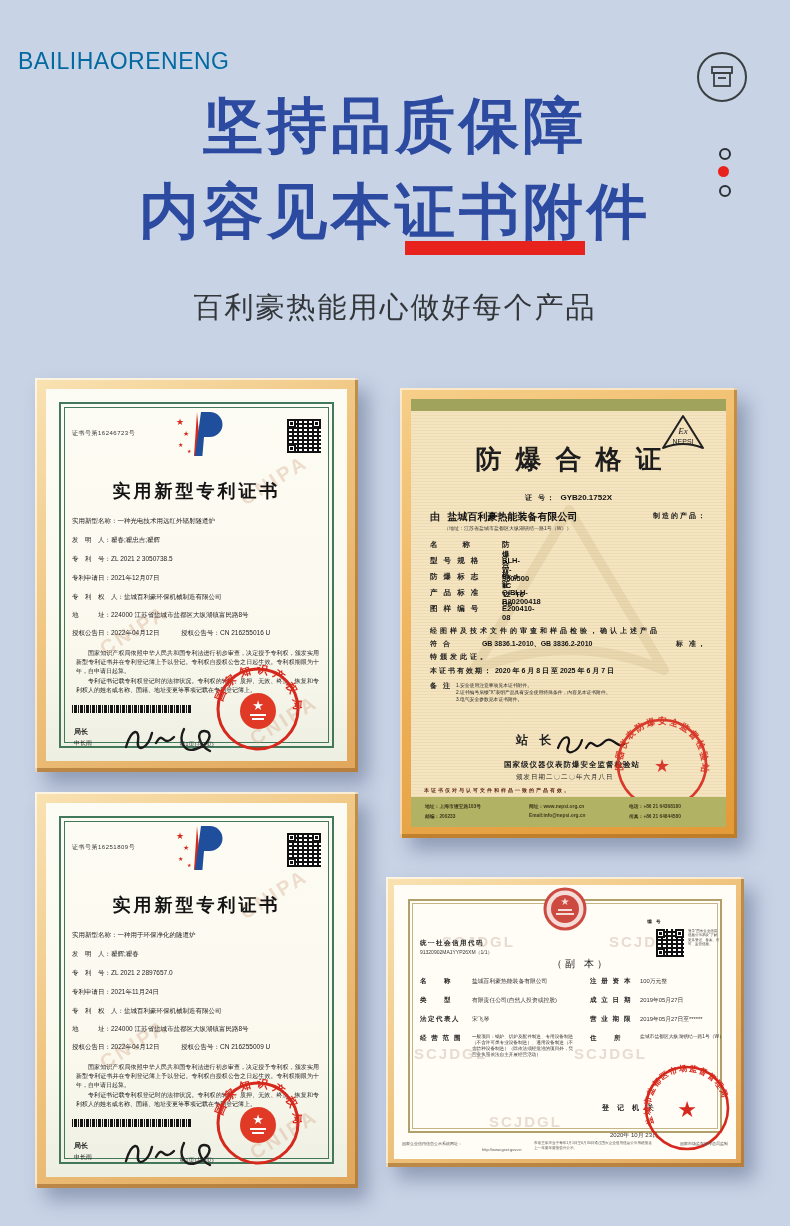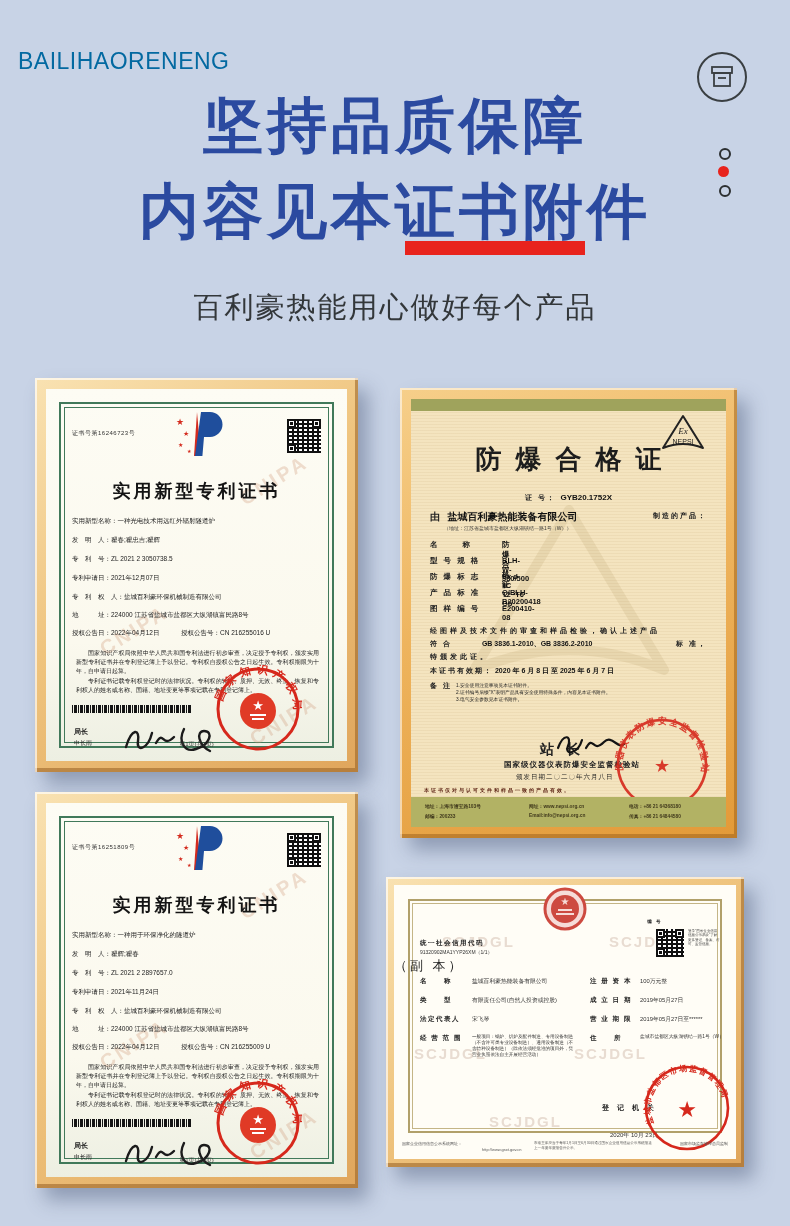--- a/index.html
+++ b/index.html
@@ -67,21 +67,21 @@
   .n-note{font-size:4.8px;color:#222;}
   .n-foot{font-size:4.8px;color:#40391c;font-weight:700;white-space:nowrap;}
   .n-wm-tri{left:50%;top:46%;transform:translate(-50%,-50%);opacity:.10;}
 
   
   .l-paper{left:8px;top:8px;right:8px;bottom:8px;background:#fffdf6;}
   .l-border{left:14px;top:14px;right:14px;bottom:26px;border:2px solid #b1a06a;}
   .l-border:after{content:"";position:absolute;left:2px;top:2px;right:2px;bottom:2px;border:1px solid #c4b586;}
   .l-title{top:42px;width:100%;text-align:center;font-size:22px;font-weight:800;color:#161616;
       letter-spacing:12px;padding-left:12px;box-sizing:border-box;}
-  .l-sub{top:72px;width:100%;text-align:left;font-size:13px;color:#222;letter-spacing:3px;}
+  .l-sub{top:72px;width:100%;text-align:center;font-size:10px;color:#222;letter-spacing:3px;margin-left:16px;}
   .l-lbl{font-weight:700;color:#222;font-size:6.5px;letter-spacing:1.5px;white-space:nowrap;}
   .l-val{color:#333;font-size:5.8px;}
   .l-wm{color:rgba(195,165,150,.38);font-weight:700;font-size:15px;letter-spacing:2px;}
   .l-foot{font-size:4px;color:#555;}
   .seal-wrap{pointer-events:none;}
 </style>
 </head>
 <body>
 
 <div class="abs brand">BAILIHAORENENG</div>
@@ -217,21 +217,21 @@
   <div class="abs" style="left:30px;top:278px;font-size:7px;">
     <span class="n-lbl">本证书有效期：</span>
     <span class="n-val">2020 年 6 月 8 日 至 2025 年 6 月 7 日</span>
   </div>
 
   <div class="abs n-lbl" style="left:30px;top:293px;font-size:7px;">备 注</div>
   <div class="abs n-note" style="left:56px;top:294px;">1.安全使用注意事项见本证书附件。</div>
   <div class="abs n-note" style="left:56px;top:301px;">2.证书编号后缀"X"表明产品具有安全使用特殊条件，内容见本证书附件。</div>
   <div class="abs n-note" style="left:56px;top:308px;">3.电气安全参数见本证书附件。</div>
 
-  <div class="abs n-lbl" style="left:116px;top:353px;font-size:14px;letter-spacing:4px;margin-left:24px;">站 长</div>
+  <div class="abs n-lbl" style="left:116px;top:344px;font-size:12px;letter-spacing:4px;">站 长</div>
   <svg class="abs" style="left:152px;top:340px;" width="78" height="34" viewBox="0 0 78 34">
     <path d="M6 20 C12 4, 20 8, 16 18 C12 28, 26 26, 30 12 M34 20 C42 6, 40 26, 52 14 C60 6, 66 22, 72 16" fill="none" stroke="#141414" stroke-width="2.2" stroke-linecap="round"></path>
   </svg>
   <div class="abs n-lbl" style="left:104px;top:372px;font-size:7.5px;letter-spacing:1px;">国家级仪器仪表防爆安全监督检验站</div>
   <div class="abs" style="left:116px;top:385px;font-size:6.5px;color:#222;letter-spacing:1px;">颁发日期二〇二〇年六月八日</div>
 
   <div class="abs seal-wrap" style="left:214px;top:328px;opacity:.9;">
     <svg width="96" height="96" viewBox="0 0 96 96">
       <defs>
           <path id="c2" d="M48 88 A40 40 0 1 1 48.01 88"></path>

